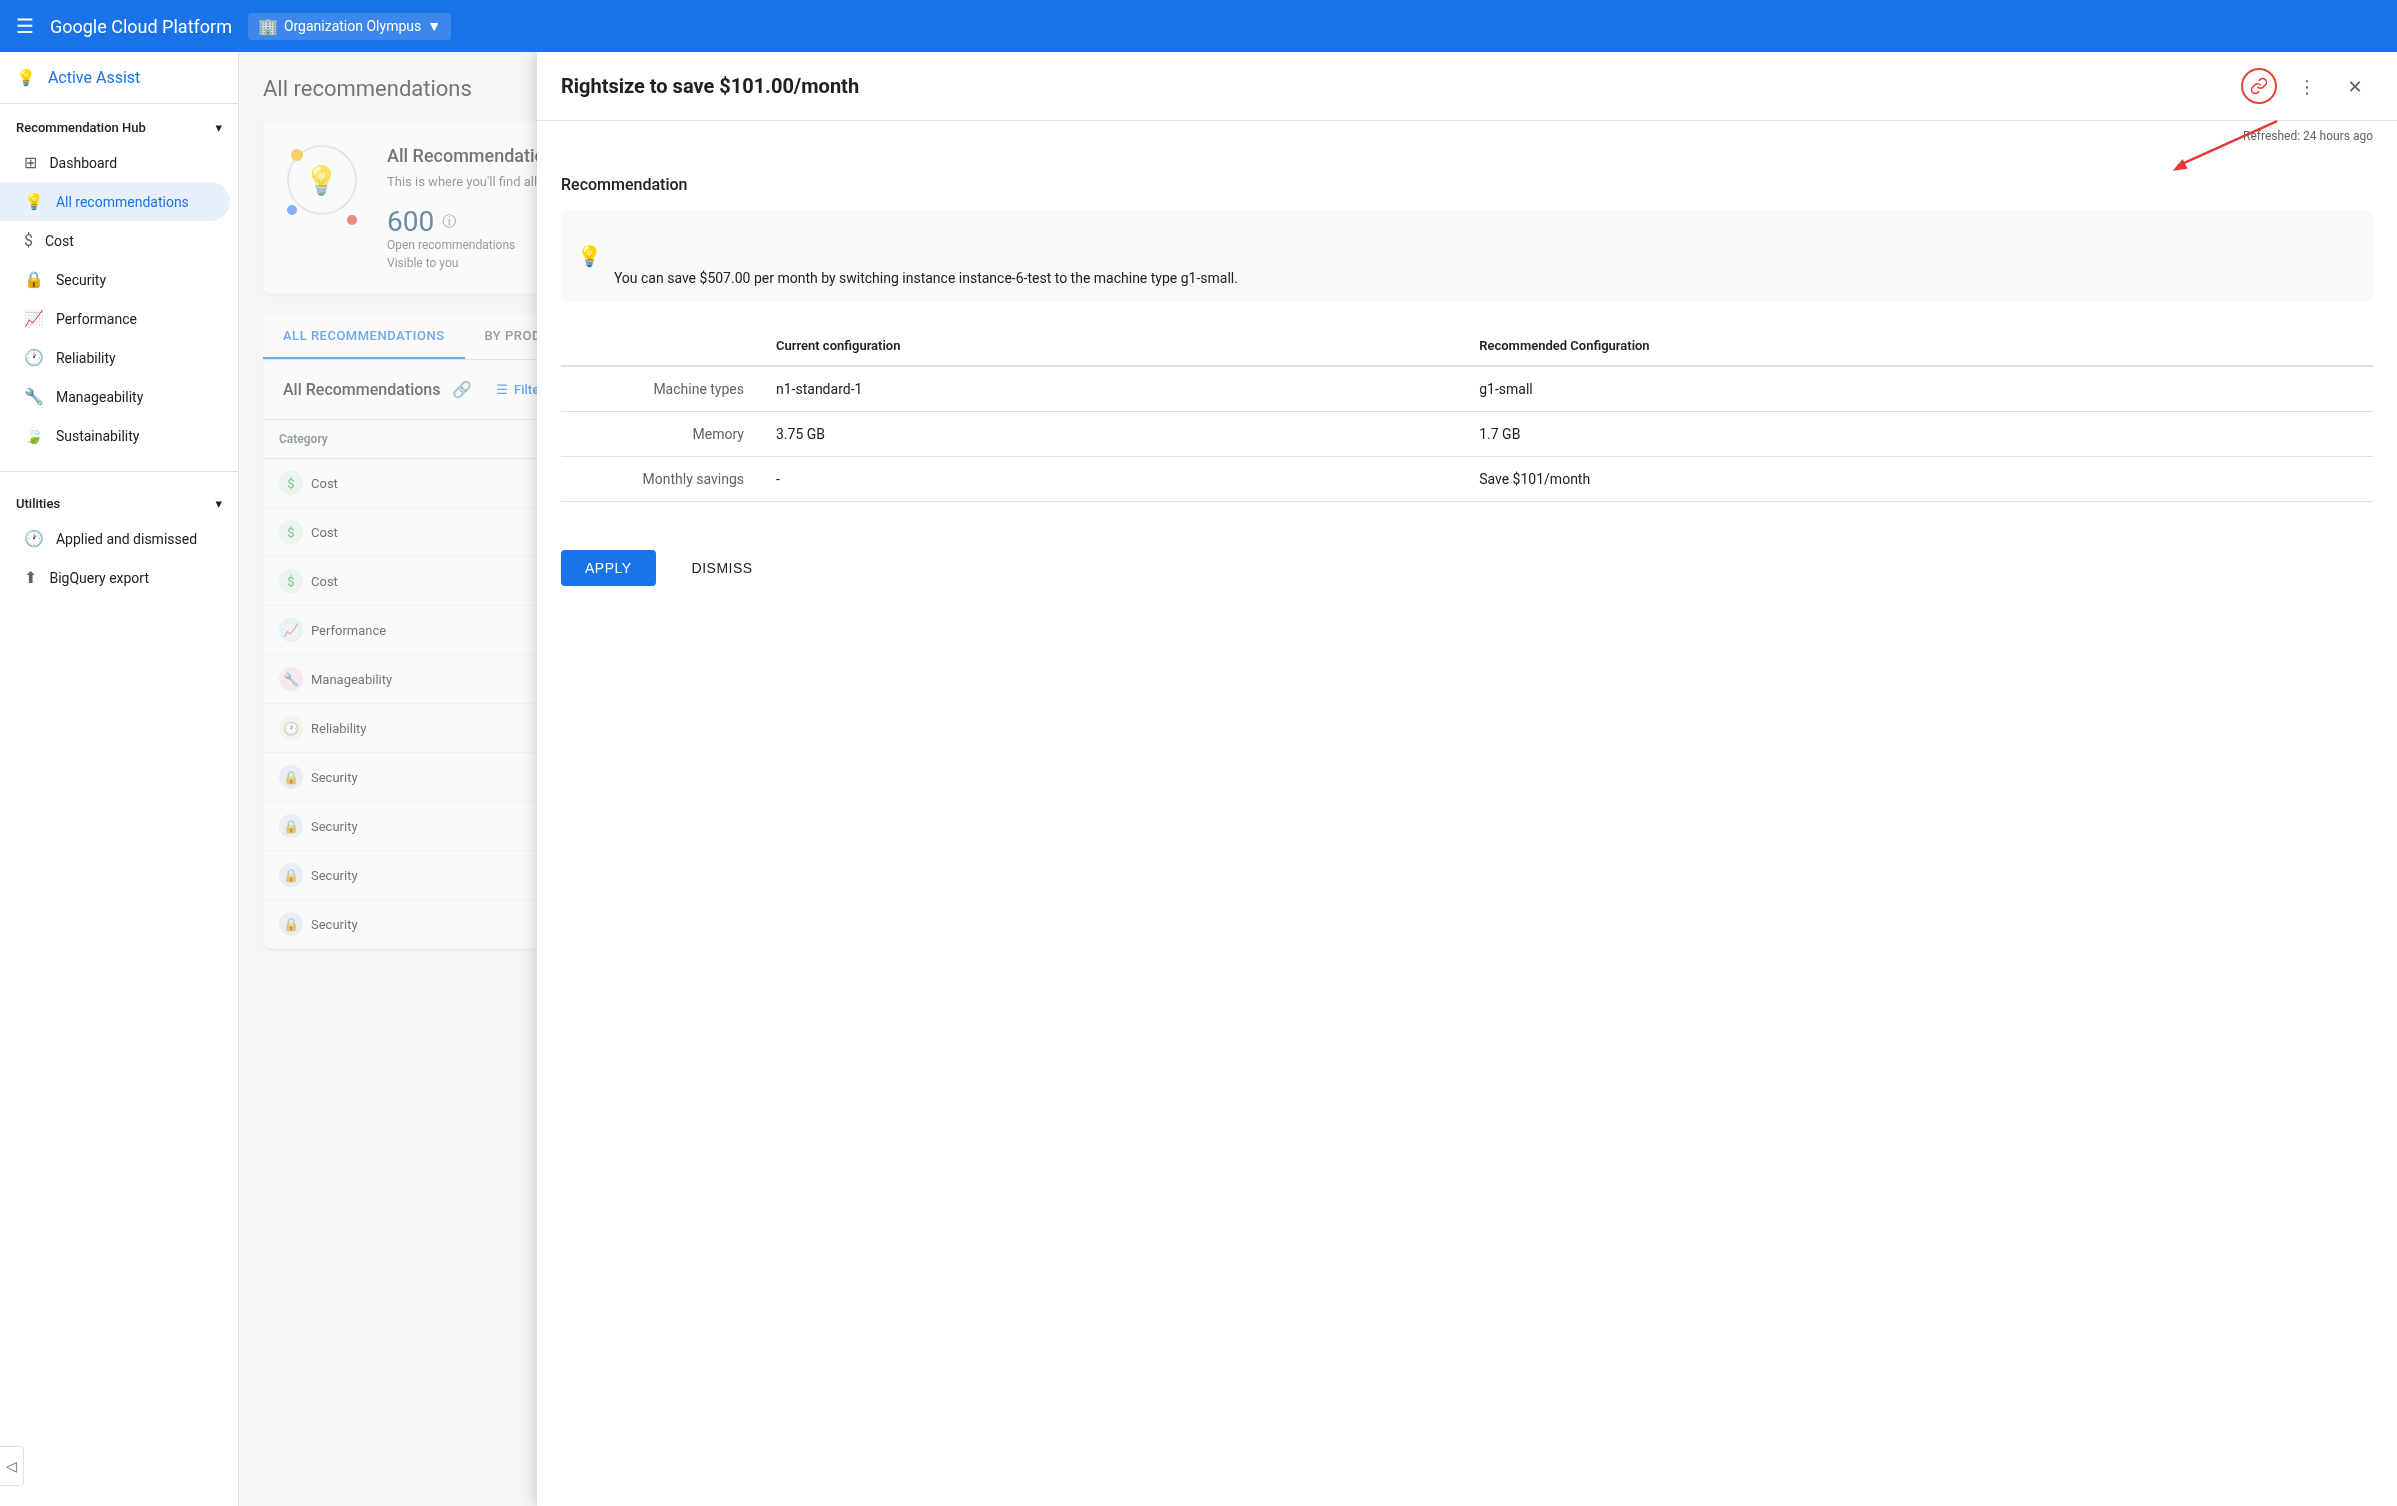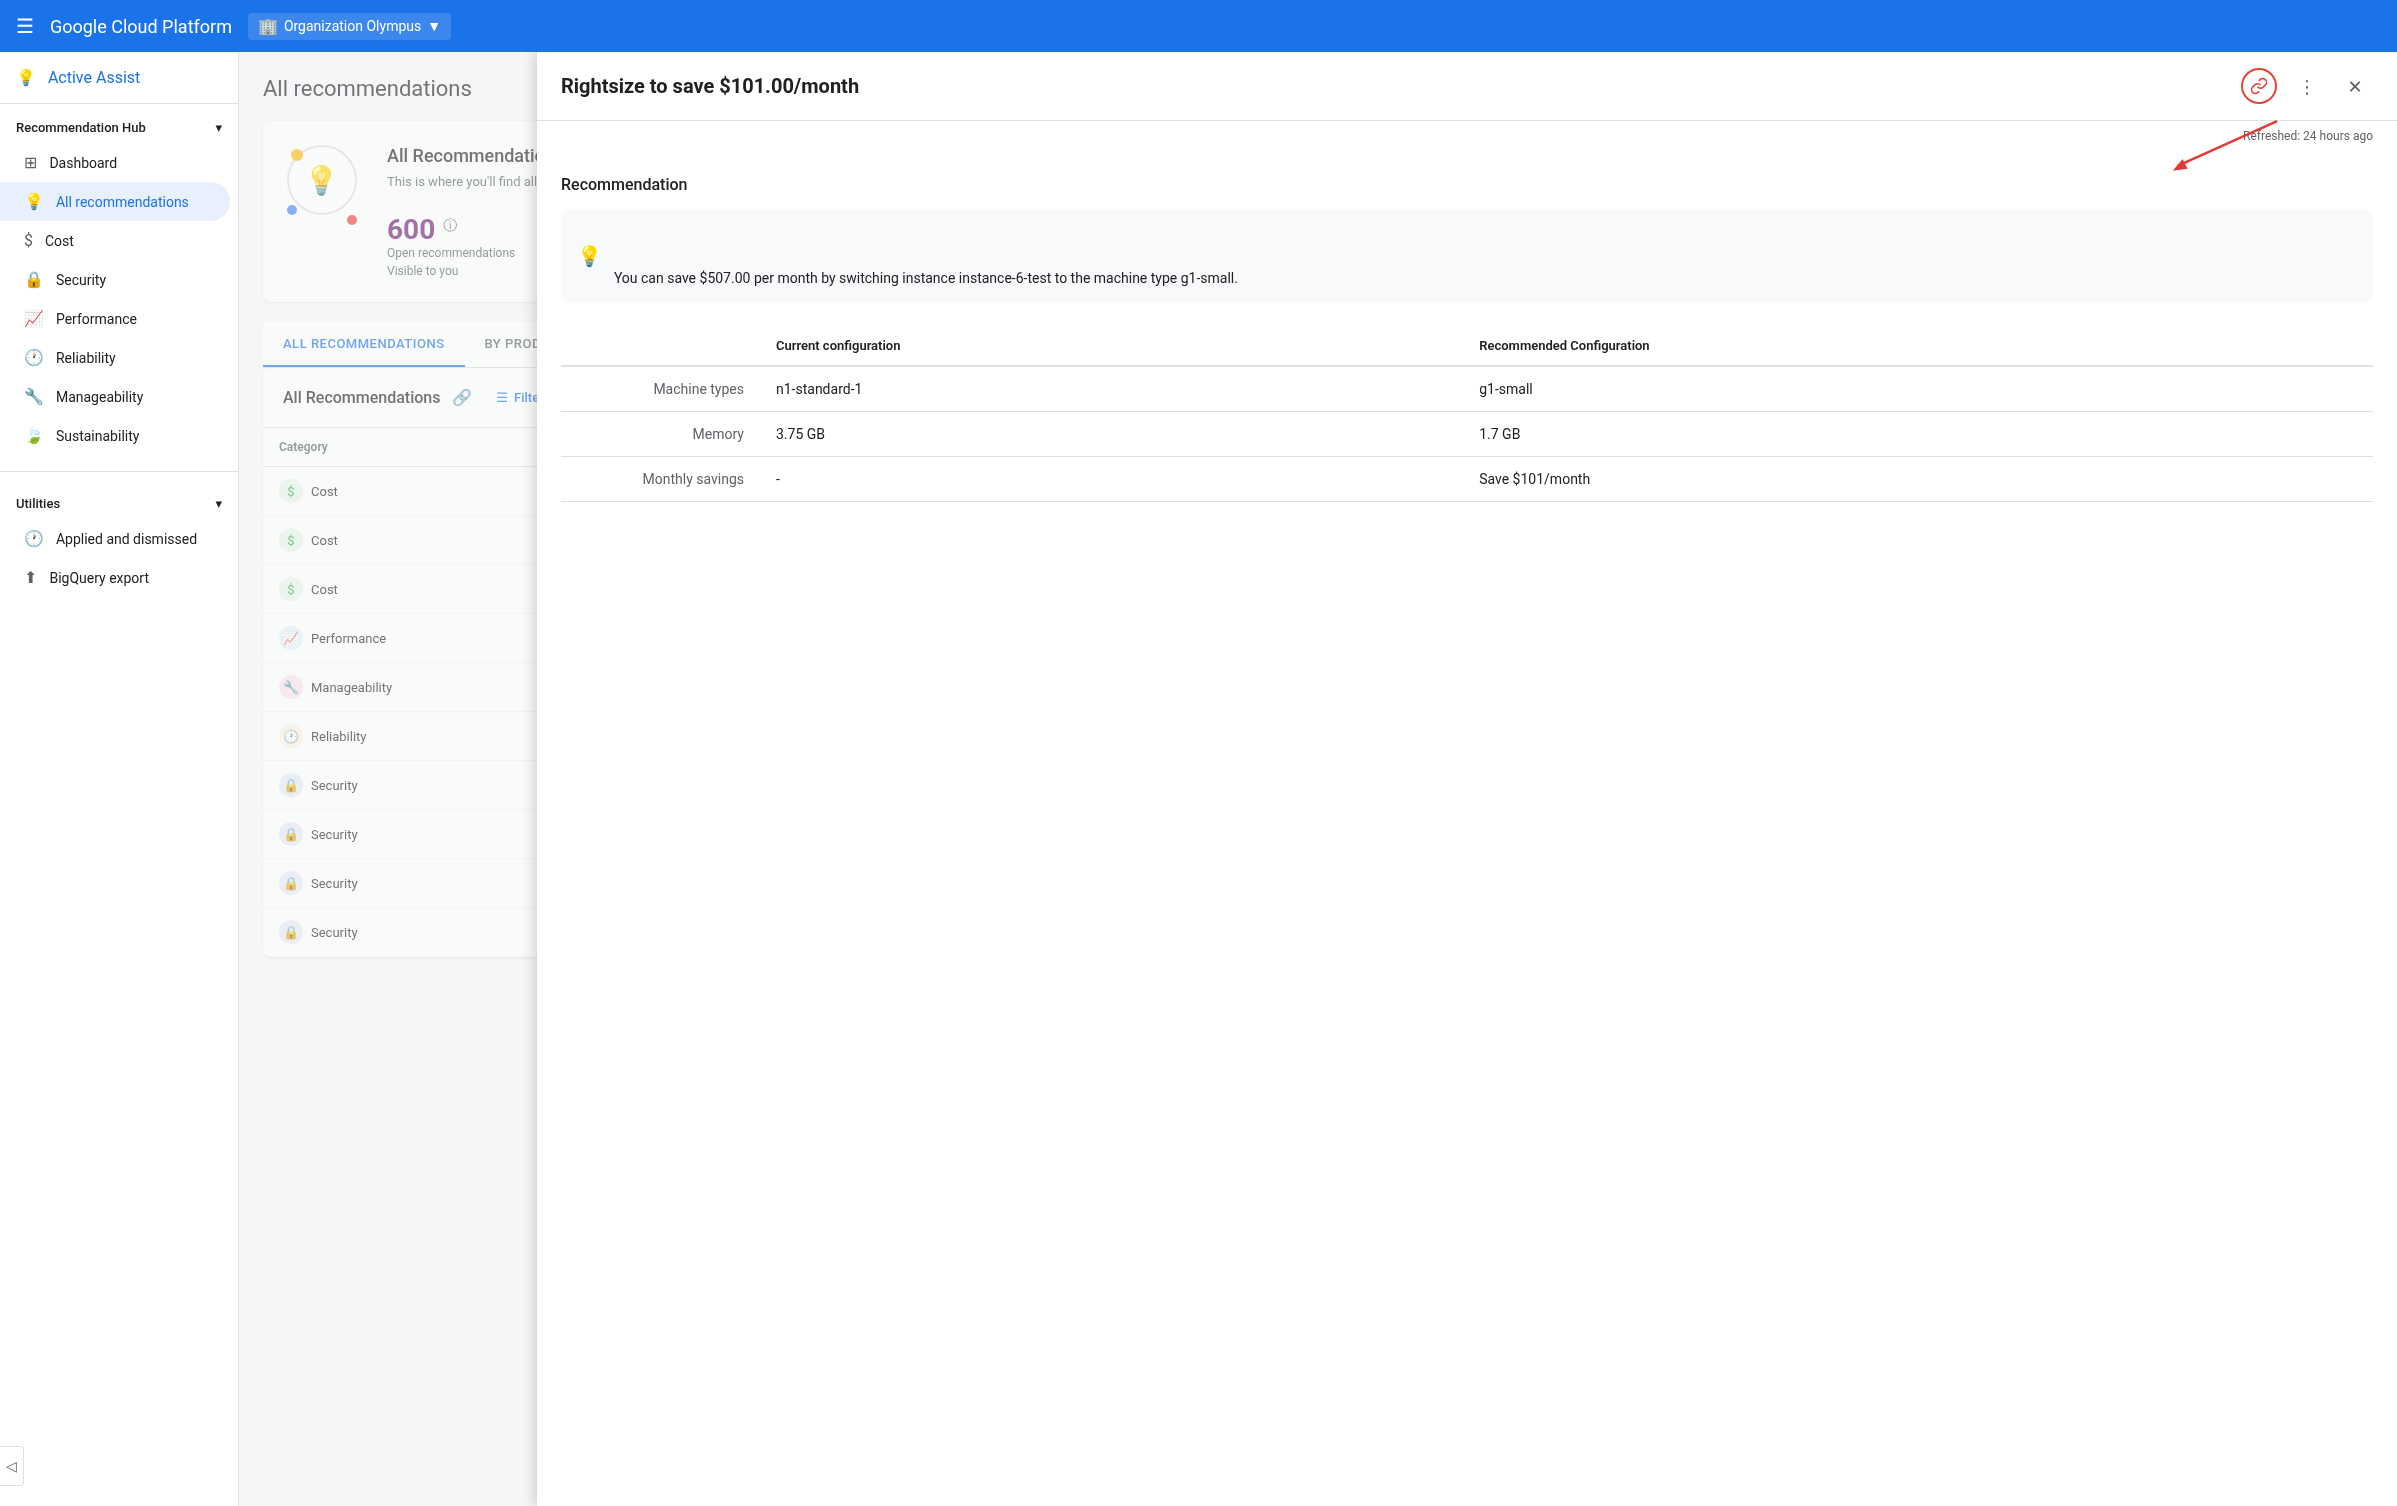--- a/index.html
+++ b/index.html
@@ -147,21 +147,21 @@
     }
     .recs-dot-red {
       position: absolute; bottom: 0; right: 10px;
       width: 10px; height: 10px;
       background: #ea4335;
       border-radius: 50%;
     }
     .recs-info h2 { font-size: 18px; font-weight: 500; margin-bottom: 8px; }
     .recs-info p { font-size: 13px; color: #5f6368; }
     .open-recs { margin-top: 16px; }
-    .open-recs .count { font-size: 28px; font-weight: 700; color: #701a75; margin-top: 8px; }
+    .open-recs .count { font-size: 28px; font-weight: 400; color: #0c4a6e; }
     .open-recs .label { font-size: 12px; color: #5f6368; }
 
     
     .tabs {
       display: flex;
       gap: 0;
       border-bottom: 1px solid #e0e0e0;
       background: white;
       margin-bottom: 0;
     }
@@ -689,17 +689,21 @@
     </tr>
             <tr>
       <td>Monthly savings</td>
       <td>-</td>
       <td>Save $101/month</td>
     </tr>
           </tbody>
       </table>
     </div>
 
+    <div class="detail-footer">
+      <button class="btn-apply">APPLY</button>
+      <button class="btn-dismiss">DISMISS</button>
+    </div>
   </div>
 </div>
 
 <div class="collapse-btn">◁</div>
 
 
 </body></html>

